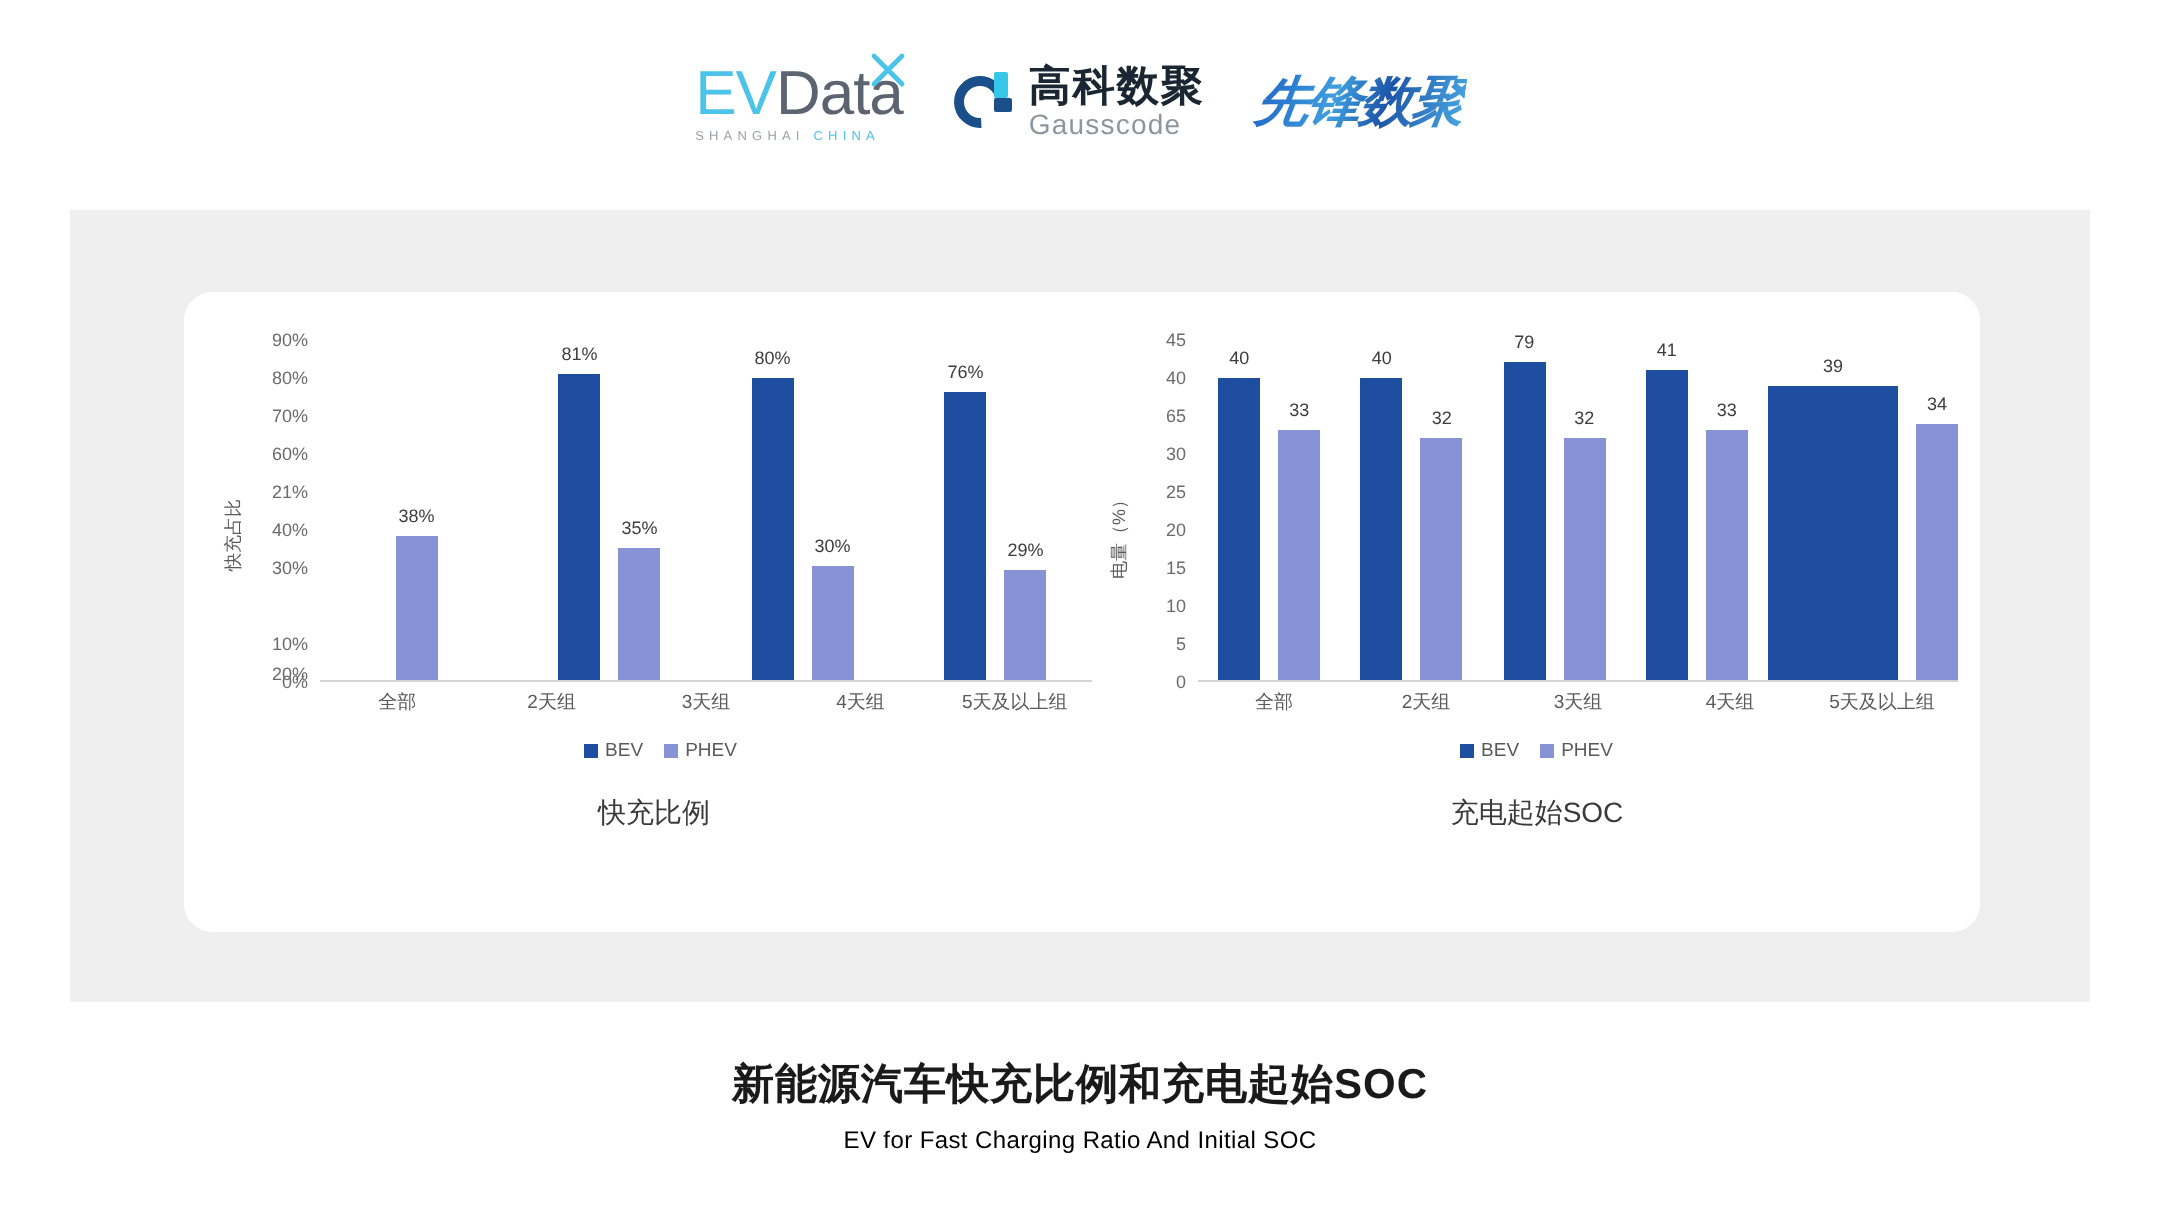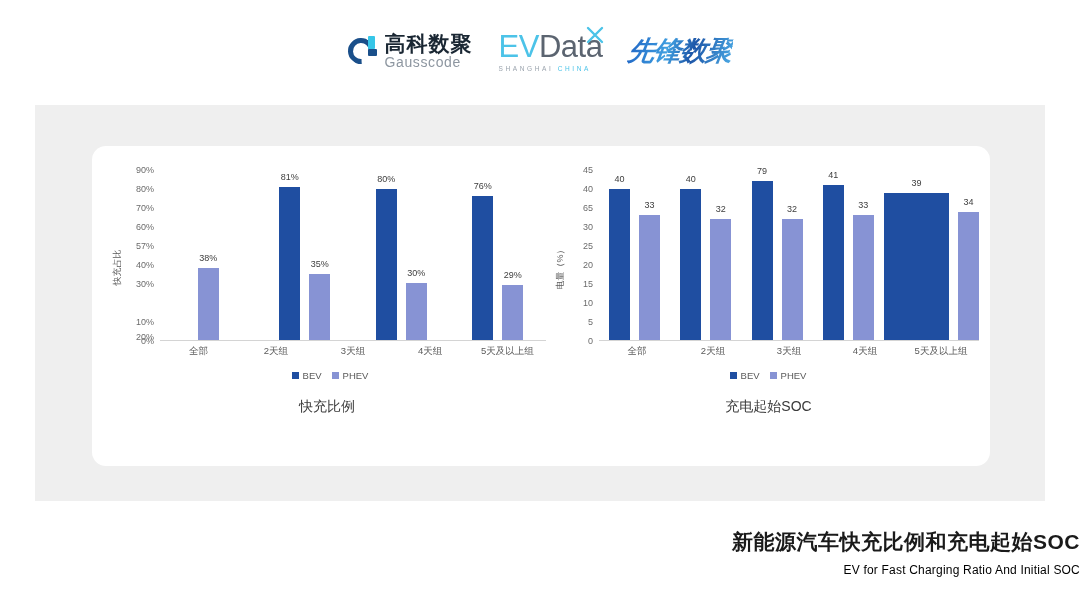--- a/index.html
+++ b/index.html
@@ -158,58 +158,58 @@
   .legend-swatch.phev{background:#8793d4;}
   .legend-label{font-size:9.5px;color:#5a5a5a;}
 
   .subchart-title{
     position:absolute;left:0;right:0;top:252px;text-align:center;
     font-size:14px;color:#3a3a3a;font-weight:400;
   }
 
   
   .footer{
-    position:absolute;left:0;top:528px;width:1080px;text-align:right;
+    position:absolute;left:0;top:528px;width:1080px;text-align:center;
   }
   .footer-title{
     font-size:21px;font-weight:700;color:#1a1a1a;letter-spacing:0.5px;
   }
   .footer-sub{
     margin-top:7px;font-size:12px;color:#000000;letter-spacing:0.2px;
   }
 </style>
 </head>
 <body>
 
 <div class="logo-bar">
-
-  <div class="logo gauss">
-    <div class="gauss-mark">
-      <span class="ring"></span>
-      <span class="barv"></span>
-      <span class="barh"></span>
-    </div>
-    <div class="gauss-text">
-      <span class="gauss-cn">高科数聚</span>
-      <span class="gauss-en">Gausscode</span>
-    </div>
-  </div>
 
   <div class="logo evdata">
     <div class="evdata-word">
       <span class="ev">EV</span><span class="data">Data</span>
       <svg class="evdata-x" viewBox="0 0 20 20">
         <path d="M3 3 L17 17 M17 3 L3 17" stroke="#4cc3e8" stroke-width="2.4" fill="none" stroke-linecap="round"></path>
       </svg>
     </div>
     <div class="evdata-sub">
       <span>SHANGHAI </span><span class="cn">CHINA</span>
     </div>
   </div>
 
+  <div class="logo gauss">
+    <div class="gauss-mark">
+      <span class="ring"></span>
+      <span class="barv"></span>
+      <span class="barh"></span>
+    </div>
+    <div class="gauss-text">
+      <span class="gauss-cn">高科数聚</span>
+      <span class="gauss-en">Gausscode</span>
+    </div>
+  </div>
+
   <div class="logo">
     <span class="xianfeng">先锋数聚</span>
   </div>
 
 </div>
 
 <div class="grey-panel"></div>
 
 <div class="white-card">
 
@@ -219,21 +219,21 @@
       <div class="ylabel">
         <span>快充占比</span>
       </div>
 
       <div class="yaxis">
           <div class="ytick" style="top: 100%;">0%</div>
           <div class="ytick" style="top: 88.8889%;">10%</div>
           <div class="ytick" style="top: 77.7778%; margin-top: 34px;">20%</div>
           <div class="ytick" style="top: 66.6667%;">30%</div>
           <div class="ytick" style="top: 55.5556%;">40%</div>
-          <div class="ytick" style="top: 44.4444%;">57%</div>
+          <div class="ytick" style="top: 44.4444%;">21%</div>
           <div class="ytick" style="top: 33.3333%;">60%</div>
           <div class="ytick" style="top: 22.2222%;">70%</div>
           <div class="ytick" style="top: 11.1111%;">80%</div>
           <div class="ytick" style="top: 0%;">90%</div>
         </div>
       <div class="plot">
         <div class="groups">
             <div class="group">
               <div class="bar phev" style="height: 42.2222%;">
                 <span class="val">38%</span>

